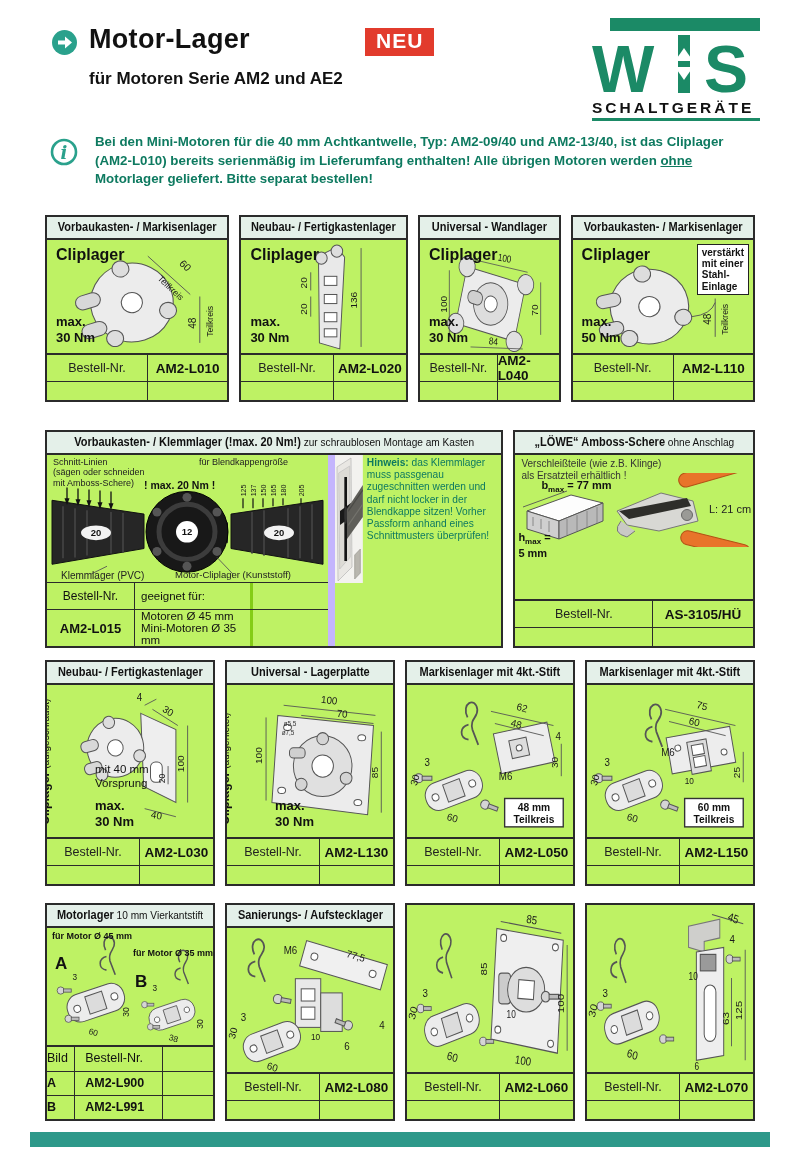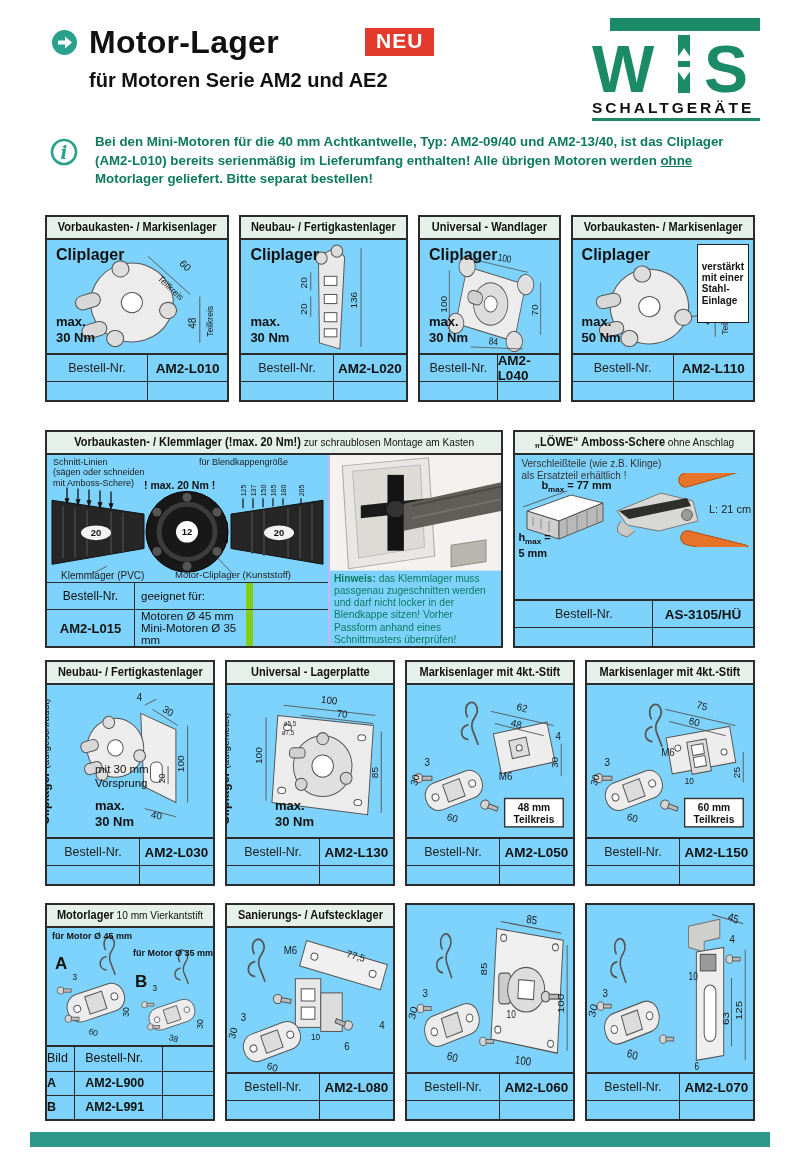--- a/index.html
+++ b/index.html
@@ -1,50 +1,50 @@
 <!DOCTYPE html>
 <html><head>
 <meta charset="utf-8">
 <style>
 * { margin:0; padding:0; box-sizing:border-box; }
 html,body { width:800px; height:1160px; background:#fff; font-family:"Liberation Sans",sans-serif; color:#111; position:relative; overflow:hidden; }
 
 
 .hd { position:absolute; top:22px; left:45px; right:40px; height:104px; }
 .arrow-ic { position:absolute; left:6px; top:7px; width:27px; height:27px; }
-.page-title { position:absolute; left:44px; top:2px; font-size:32px; font-weight:bold; letter-spacing:.3px; }
-.subtitle { position:absolute; left:44px; top:47px; font-size:20px; font-weight:bold; }
+.page-title { position:absolute; left:44px; top:2px; font-size:27px; font-weight:bold; letter-spacing:.3px; }
+.subtitle { position:absolute; left:44px; top:47px; font-size:17px; font-weight:bold; }
 .badge { position:absolute; left:320px; top:6px; background:#E23B2C; color:#fff; font-weight:bold; font-size:21px; padding:1px 11px 3px; letter-spacing:1px; }
 .logo { position:absolute; right:0; top:-4px; width:168px; height:106px; }
 .logo text { font-family:"Liberation Sans",sans-serif; }
 
 
 .info { position:absolute; top:133px; left:45px; right:38px; }
 .info-ic { position:absolute; left:5px; top:5px; width:28px; height:28px; }
 .info-tx { margin-left:50px; font-size:13.3px; font-weight:bold; color:#0E7A60; line-height:1.4; }
 .u { text-decoration:underline; }
 
 
 .row { position:absolute; left:45px; right:45px; display:flex; gap:10px; }
 #row1 { top:215px; } #row2 { top:430px; } #row3 { top:660px; } #row4 { top:903px; }
 
-.box { border:2px solid #2b2b2b; background:#7dd3fc; display:flex; flex-direction:column; flex:1; }
+.box { border:2px solid #2b2b2b; background:#bef264; display:flex; flex-direction:column; flex:1; }
 #row1 .box { height:187px; } #row2 .box { height:218px; } #row3 .box { height:226px; } #row4 .box { height:218px; }
 .bh { background:#E4F0E9; border-bottom:2px solid #2b2b2b; text-align:center; font-size:12.5px; font-weight:bold; height:23px; line-height:21px; white-space:nowrap; overflow:hidden; }
 .bh .sq { display:inline-block; transform:scaleX(.88); transform-origin:center; }
 .bh .nrm { font-weight:normal; font-size:11.5px; }
 .bb { position:relative; flex:1; overflow:hidden; }
 .draw { position:absolute; left:0; top:0; width:100%; height:100%; }
 .draw text { font-family:"Liberation Sans",sans-serif; }
 .dim { font-size:10px; fill:#1a1a1a; }
 .dimS { font-size:8.5px; fill:#1a1a1a; }
 .dl { stroke:#555; stroke-width:.9; fill:none; }
 .pname { position:absolute; top:6px; left:9px; font-size:16px; font-weight:bold; z-index:2; }
 .maxl { position:absolute; bottom:7px; left:9px; font-size:13px; font-weight:bold; line-height:1.25; z-index:2; }
-.notebox { position:absolute; top:4px; right:4px; border:1.5px solid #222; background:#fff; font-size:10px; font-weight:bold; line-height:1.12; padding:16px 4px; z-index:2; }
+.notebox { position:absolute; top:4px; right:4px; border:1.5px solid #222; background:#fff; font-size:10px; font-weight:bold; line-height:1.12; padding:2px 4px; z-index:2; }
 .vlabel { position:absolute; left:5px; bottom:12px; transform-origin:0 100%; transform:rotate(-90deg); white-space:nowrap; font-size:12.5px; font-weight:bold; z-index:2; }
 .vlabel .nrm { font-weight:normal; font-size:10px; }
 .ann { position:absolute; z-index:2; }
 
 
 .ord { border-top:2px solid #2b2b2b; font-size:12.5px; }
 .ord-row { display:flex; height:26px; align-items:stretch; }
 .ord-row.blank { height:19px; border-top:1px solid #2b2b2b; }
 .ord-c1 { flex:0 0 56%; border-right:1px solid #2b2b2b; display:flex; align-items:center; justify-content:center; color:#222; }
 .ord-c2 { flex:1; display:flex; align-items:center; justify-content:center; font-weight:bold; font-size:13.5px; }
@@ -59,23 +59,23 @@
 .klemm { flex:0 0 452px !important; }
 .klemm-bb { display:flex; }
 .k-left { flex:0 0 281px; display:flex; flex-direction:column; }
 .k-draw { position:relative; height:129px; }
 .k-draw .ann { font-size:9px; line-height:1.15; color:#222; }
 .k-max { font-size:10.5px !important; font-weight:bold; color:#111 !important; }
 .k-table { border-top:1.5px solid #2b2b2b; font-size:12px; flex:1; }
 .k-r1 { display:flex; height:26px; align-items:center; }
 .k-r2 { display:flex; border-top:1px solid #2b2b2b; align-items:center; flex:1; }
 .k-c1 { flex:0 0 88px; border-right:1px solid #2b2b2b; text-align:center; align-self:stretch; display:flex; align-items:center; justify-content:center; }
-.k-c2 { flex:0 0 118px; border-right:7px solid #84cc16; padding-left:6px; align-self:stretch; display:flex; flex-direction:column; justify-content:center; font-size:11.5px; }
+.k-c2 { flex:0 0 118px; border-right:3px solid #84cc16; padding-left:6px; align-self:stretch; display:flex; flex-direction:column; justify-content:center; font-size:11.5px; }
 .k-c3 { flex:1; align-self:stretch; }
-.k-right { flex:1; border-left:2px solid #c4b5fd; display:flex; flex-direction:column; }
+.k-right { flex:1; border-left:7px solid #c4b5fd; display:flex; flex-direction:row; }
 .k-photo { height:128px; width:100%; }
 .k-hinweis { padding:2px 4px 0; font-size:10.2px; line-height:1.2; color:#0E7A60; }
 
 
 .lw-wear { top:3px; left:6px; font-size:10px; color:#333; line-height:1.2; }
 .lw-bmax { top:24px; left:26px; font-size:11px; font-weight:bold; }
 .lw-hmax { top:76px; left:3px; font-size:11px; font-weight:bold; line-height:1.1; }
 .lw-para { left:6px; right:3px; top:93px; font-size:10px; line-height:1.2; color:#145243; }
 .lw-block { position:absolute; left:4px; top:34px; width:92px; height:56px; }
 .lw-shears { position:absolute; right:0; top:18px; width:152px; height:74px; }
@@ -474,21 +474,21 @@
         <line class="dl" x1="108" y1="24" x2="134" y2="40"></line>
         <text class="dim" transform="rotate(32 122 26)" x="118" y="28">30</text>
         <line class="dl" x1="144" y1="40" x2="144" y2="116"></line>
         <text class="dim" transform="rotate(-90 140 86)" x="140" y="86">100</text>
         <line class="dl" x1="124" y1="80" x2="124" y2="98"></line>
         <text class="dimS" transform="rotate(-90 121 97)" x="121" y="97">20</text>
         <line class="dl" x1="100" y1="122" x2="132" y2="130"></line>
         <text class="dim" transform="rotate(10 112 132)" x="106" y="132">40</text>
       </svg>
       <div class="ann" style="left:48px;bottom:46px;font-size:11.5px;line-height:1.2">
-        <div>mit 30 mm</div>
+        <div>mit 40 mm</div>
         <div>Vorsprung</div>
       </div>
       <div class="maxl" style="left:48px"><span>max.</span><br><span>30 Nm</span></div>
     </div>
     <div class="ord">
       <div class="ord-row">
           <div class="ord-c1">Bestell-Nr.</div>
           <div class="ord-c2">AM2-L030</div>
         </div>
       <div class="ord-row blank">

